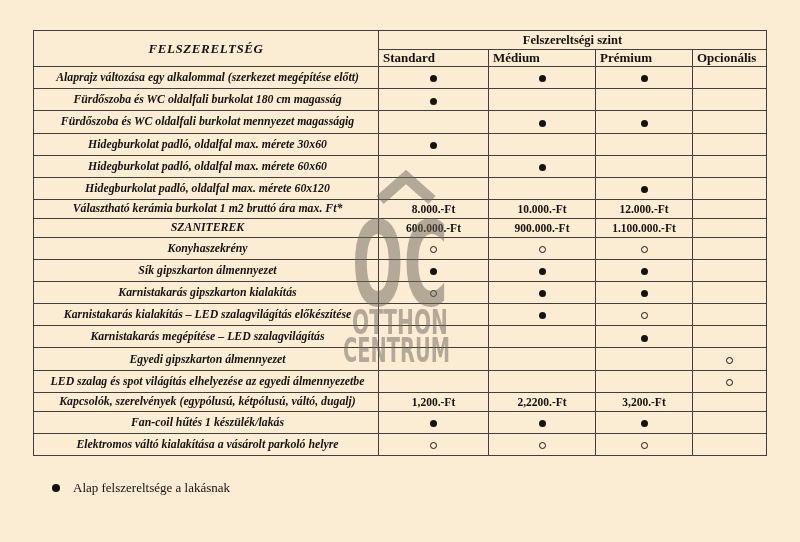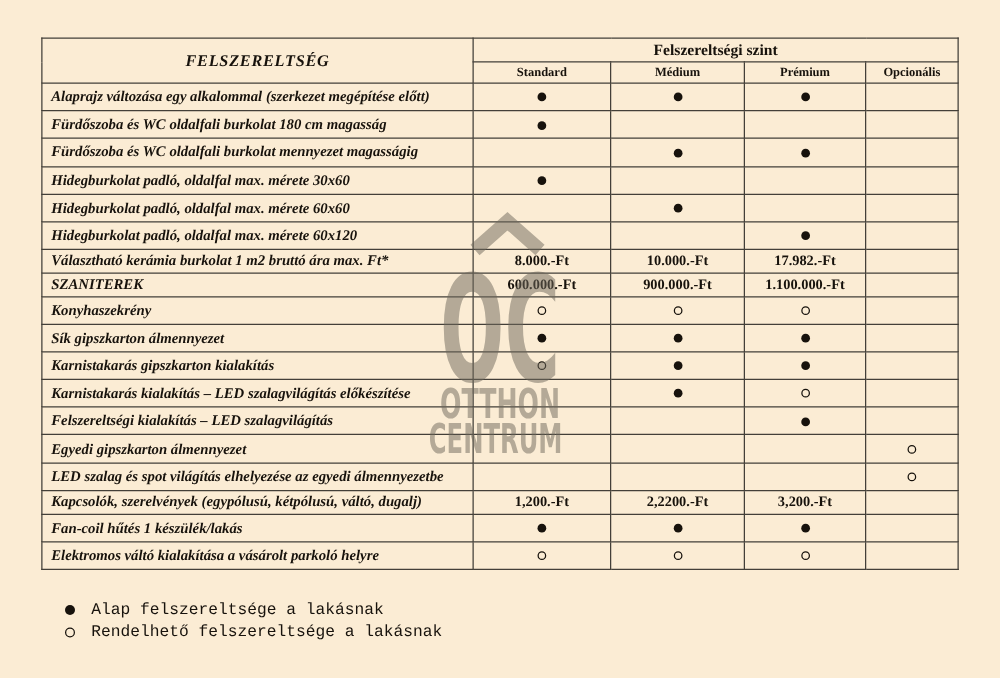--- a/index.html
+++ b/index.html
@@ -22,24 +22,24 @@
     border:1px solid #433f38;
     padding:0 4px;
     overflow:hidden;
     white-space:nowrap;
   }
   th.corner{
     font-size:13px;font-weight:bold;font-style:italic;
     text-align:center;letter-spacing:.6px;
   }
   th.group{font-size:12.5px;font-weight:bold;text-align:center;}
-  thead tr.cols th{font-size:10px;font-weight:bold;text-align:center;}
+  thead tr.cols th{font-size:13px;font-weight:bold;text-align:left;}
   tbody td.row-label{
     font-size:11.8px;font-weight:bold;font-style:italic;
-    text-align:left;padding-left:7px;
+    text-align:center;padding-left:7px;
   }
   tbody td.cell{text-align:center;}
   tbody td.price{font-size:11.5px;font-weight:bold;}
   .dot{
     display:inline-block;width:7px;height:7px;border-radius:50%;
     background:#17120c;vertical-align:middle;
   }
   .ring{
     display:inline-block;width:7px;height:7px;border-radius:50%;
     border:1.4px solid #17120c;box-sizing:border-box;
@@ -51,21 +51,21 @@
     position:absolute;left:336px;top:166px;width:152px;height:212px;
     pointer-events:none;z-index:5;opacity:.5;
   }
 
   .legend{
     position:absolute;left:52px;top:479px;
     font-size:13px;
   }
   .legend-item{display:flex;align-items:center;height:18px;}
   .legend-item .marker{margin-right:13px;flex:0 0 auto;}
-  .legend-item .lab{line-height:18px;font-family:Liberation Mono, monospace;}
+  .legend-item .lab{line-height:18px;}
 </style>
 </head>
 <body style="--bg: #fbecd4; --ink: #17120c;">
 
 <div class="canvas">
 
   <table class="equip">
     <colgroup>
       <col style="width:345px">
       <col style="width:110px">
@@ -125,21 +125,21 @@
           <td class="row-label">Hidegburkolat  padló, oldalfal max. mérete 60x120</td>
           <td class="cell"></td>
           <td class="cell"></td>
           <td class="cell"><span class="dot"></span></td>
           <td class="cell"></td>
         </tr>
         <tr>
           <td class="row-label">Választható kerámia burkolat 1 m2 bruttó ára max. Ft*</td>
           <td class="cell price">8.000.-Ft</td>
           <td class="cell price">10.000.-Ft</td>
-          <td class="cell price">17.982.-Ft</td>
+          <td class="cell price">12.000.-Ft</td>
           <td class="cell"></td>
         </tr>
         <tr>
           <td class="row-label">SZANITEREK</td>
           <td class="cell price">600.000.-Ft</td>
           <td class="cell price">900.000.-Ft</td>
           <td class="cell price">1.100.000.-Ft</td>
           <td class="cell"></td>
         </tr>
         <tr>
@@ -164,21 +164,21 @@
           <td class="cell"></td>
         </tr>
         <tr>
           <td class="row-label">Karnistakarás kialakítás – LED szalagvilágítás előkészítése</td>
           <td class="cell"></td>
           <td class="cell"><span class="dot"></span></td>
           <td class="cell"><span class="ring"></span></td>
           <td class="cell"></td>
         </tr>
         <tr>
-          <td class="row-label">Felszereltségi kialakítás – LED szalagvilágítás</td>
+          <td class="row-label">Karnistakarás megépítése – LED szalagvilágítás</td>
           <td class="cell"></td>
           <td class="cell"></td>
           <td class="cell"><span class="dot"></span></td>
           <td class="cell"></td>
         </tr>
         <tr>
           <td class="row-label">Egyedi gipszkarton álmennyezet</td>
           <td class="cell"></td>
           <td class="cell"></td>
           <td class="cell"></td>
@@ -222,19 +222,15 @@
       <text x="16" y="168" font-family="DejaVu Sans, sans-serif" font-weight="bold" font-size="33" textLength="96" lengthAdjust="spacingAndGlyphs">OTTHON</text>
       <text x="7" y="196" font-family="DejaVu Sans, sans-serif" font-weight="bold" font-size="33" textLength="107" lengthAdjust="spacingAndGlyphs">CENTRUM</text>
     </g>
   </svg>
 
   <div class="legend">
     <div class="legend-item">
       <span class="dot marker"></span>
       <span class="lab">Alap felszereltsége a lakásnak</span>
     </div>
-    <div class="legend-item">
-      <span class="ring marker"></span>
-      <span class="lab">Rendelhető felszereltsége a lakásnak</span>
-    </div>
   </div>
 
 </div>
 
 </body></html>

